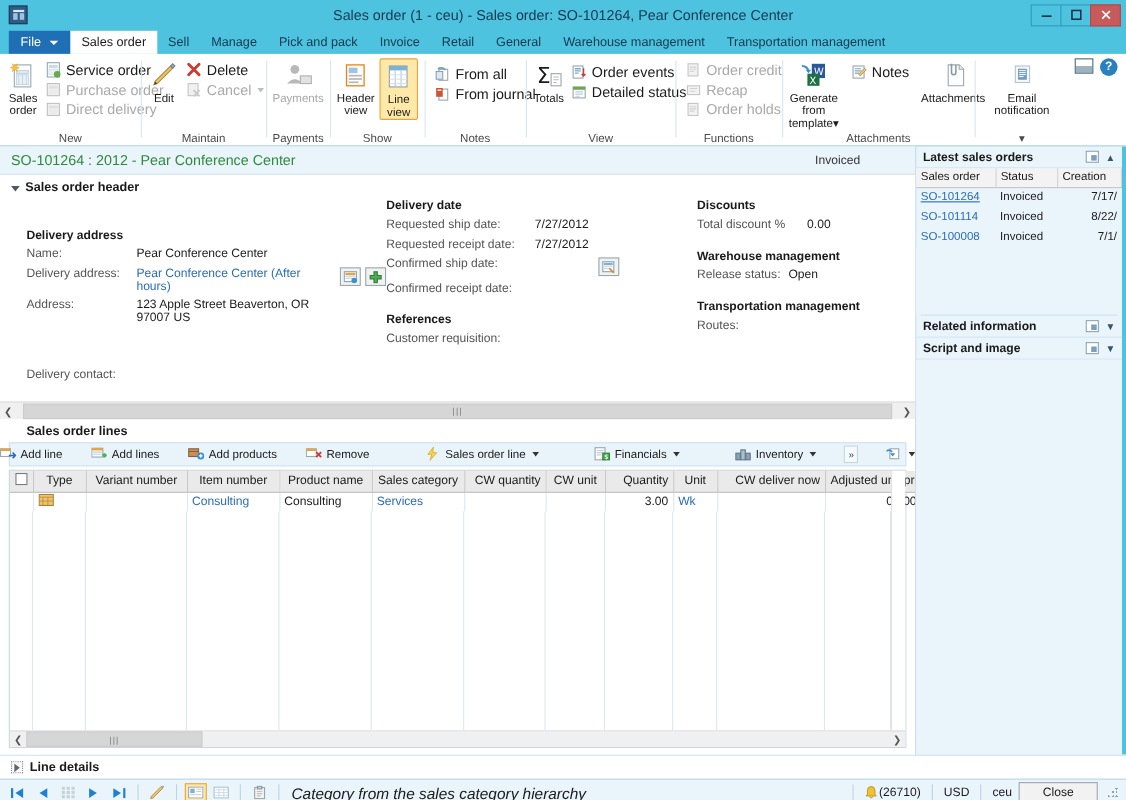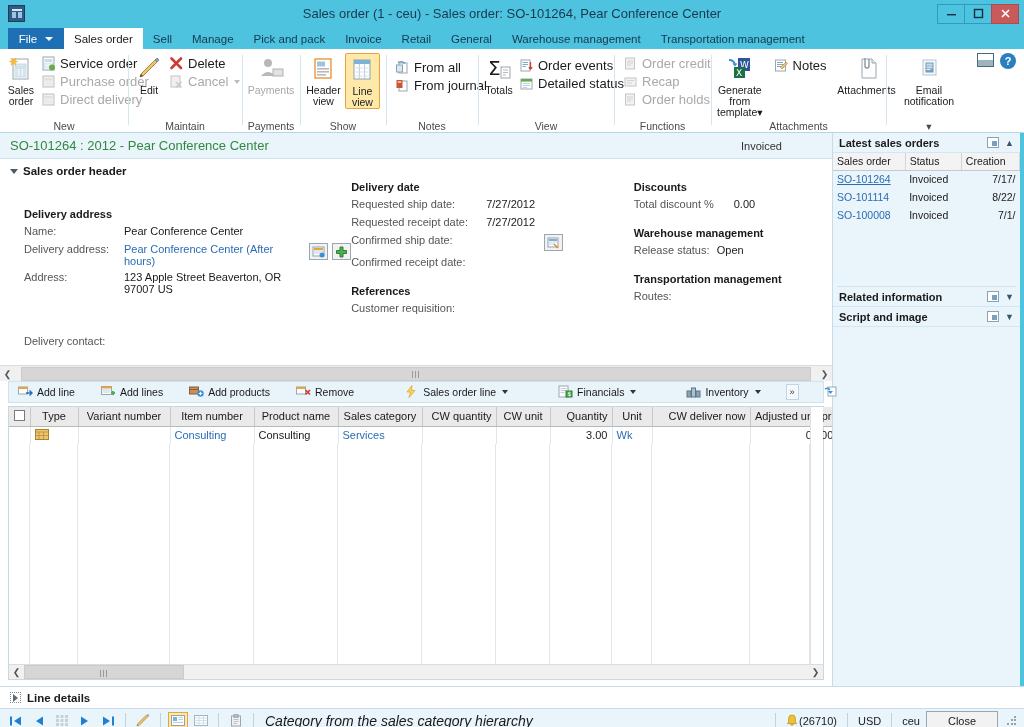--- a/index.html
+++ b/index.html
@@ -143,21 +143,21 @@
   .hs-thumb {
     position: absolute; top: 0; height: 14px; background: #d6d6d6; border: 1px solid #cbcbcb;
     display: flex; align-items: center; justify-content: center; color: #7a7a7a; font-size: 8px; letter-spacing: 1px;
   }
 
   
   .lines-wrap { flex: 1; display: flex; flex-direction: column; background: #fff; }
   .lines-title { font-weight: bold; font-size: 11.5px; padding: 5px 0 4px 24px; color: #1a1a1a; }
   .lines-toolbar {
     margin: 0 8px; height: 22px; background: #e8f3fa; border: 1px solid #cfe3ef;
-    display: flex; align-items: center; padding: 0 4px; gap: 16px;
+    display: flex; align-items: center; padding: 0 4px; gap: 16px; justify-content: center;
   }
   .tb-btn { display: flex; align-items: center; gap: 4px; padding: 1px 5px; font-size: 10.5px; color: #1a1a1a; white-space: nowrap; }
   .tb-sep { width: 1px; height: 16px; background: #cfe3ef; margin: 0 4px; }
   .tb-caret { border-left: 3.5px solid transparent; border-right: 3.5px solid transparent; border-top: 4px solid #333; margin-left: 2px; }
   .chev-btn { border: 1px solid #c2d6e2; background: #f4fafd; padding: 0 3px; height: 16px; display: flex; align-items: center; font-size: 9px; color: #333; }
 
   .grid-outer { margin: 3px 8px 0 8px; border: 1px solid #c8d8e2; flex: 1; display: flex; flex-direction: column; background: #fff; min-height: 0; }
   .grid-scroll-x { flex: 1; display: flex; min-height: 0; }
   .grid-main { flex: 1; display: flex; flex-direction: column; min-width: 0; }
   table.grid { border-collapse: collapse; table-layout: fixed; width: 100%; }
@@ -689,20 +689,21 @@
 
       <div class="hscroll">
         <div class="hs-arrow">❮</div>
         <div class="hs-track">
           <div class="hs-thumb" style="left:6px; right:6px;">|||</div>
         </div>
         <div class="hs-arrow">❯</div>
       </div>
 
       <div class="lines-wrap">
+        <div class="lines-title">Sales order lines</div>
 
         <div class="lines-toolbar">
           <div class="tb-btn">
             <span class="ico ico-16">
               <svg width="15" height="13" viewBox="0 0 15 13">
                   <rect x="0.5" y="2" width="9" height="7" fill="#fff" stroke="#9aa7b0"></rect>
                   <rect x="0.5" y="2" width="9" height="2" fill="#e8a33d"></rect>
                   <path d="M8 8 H14 M11.5 5.5 L14 8 L11.5 10.5" stroke="#2a6db5" stroke-width="1.4" fill="none"></path>
                 </svg>
             </span>

